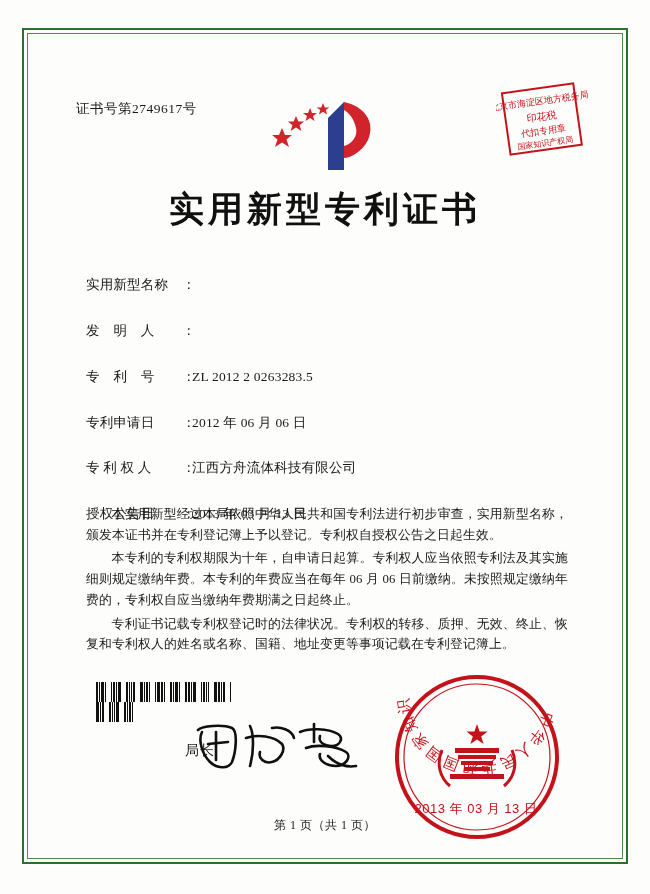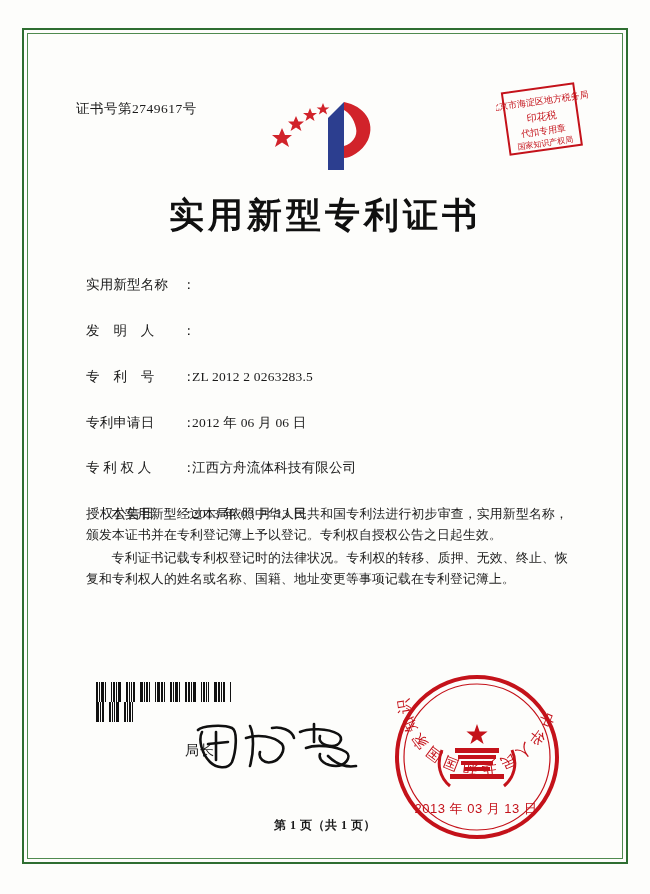--- a/index.html
+++ b/index.html
@@ -75,21 +75,21 @@
     right: 14px;
     top: 28px;
     width: 92px;
     height: 80px;
   }
 
   .title {
     position: absolute;
     left: 0;
     right: 0;
-    top: 140px;
+    top: 134px;
     text-align: center;
     font-size: 35px;
     font-weight: bold;
     letter-spacing: 4px;
     font-family: "DejaVu Serif", serif;
     color: #101010;
   }
 
   .fields {
     position: absolute;
@@ -189,21 +189,20 @@
   }
 
   .footer {
     position: absolute;
     left: 0;
     right: 0;
     bottom: 8px;
     text-align: center;
     font-size: 12px;
     letter-spacing: 0.5px;
-    font-weight: bold;
   }
 </style>
 </head>
 <body>
 
 <div class="page">
 
   <div class="border-outer"></div>
   <div class="border-inner"></div>
 
@@ -264,20 +263,21 @@
       </div>
       <div class="field-row">
         <span class="field-label">授权公告日</span>
         <span class="field-colon">：</span>
         <span class="field-value">2013 年 03 月 13 日</span>
       </div>
     </div>
 
     <div class="paragraphs">
       <p>本实用新型经过本局依照中华人民共和国专利法进行初步审查，实用新型名称，颁发本证书并在专利登记簿上予以登记。专利权自授权公告之日起生效。</p>
+      <p>本专利的专利权期限为十年，自申请日起算。专利权人应当依照专利法及其实施细则规定缴纳年费。本专利的年费应当在每年 06 月 06 日前缴纳。未按照规定缴纳年费的，专利权自应当缴纳年费期满之日起终止。</p>
       <p>专利证书记载专利权登记时的法律状况。专利权的转移、质押、无效、终止、恢复和专利权人的姓名或名称、国籍、地址变更等事项记载在专利登记簿上。</p>
     </div>
 
     <div class="barcode">
       <span style="width:2px"></span><span style="width:1px"></span><span style="width:3px"></span><span style="width:1px"></span>
       <span style="width:1px"></span><span style="width:2px"></span><span style="width:1px"></span><span style="width:3px"></span>
       <span style="width:2px"></span><span style="width:1px"></span><span style="width:1px"></span><span style="width:2px"></span>
       <span style="width:3px"></span><span style="width:1px"></span><span style="width:2px"></span><span style="width:1px"></span>
       <span style="width:1px"></span><span style="width:3px"></span><span style="width:2px"></span><span style="width:1px"></span>
       <span style="width:2px"></span><span style="width:1px"></span><span style="width:3px"></span><span style="width:1px"></span>

